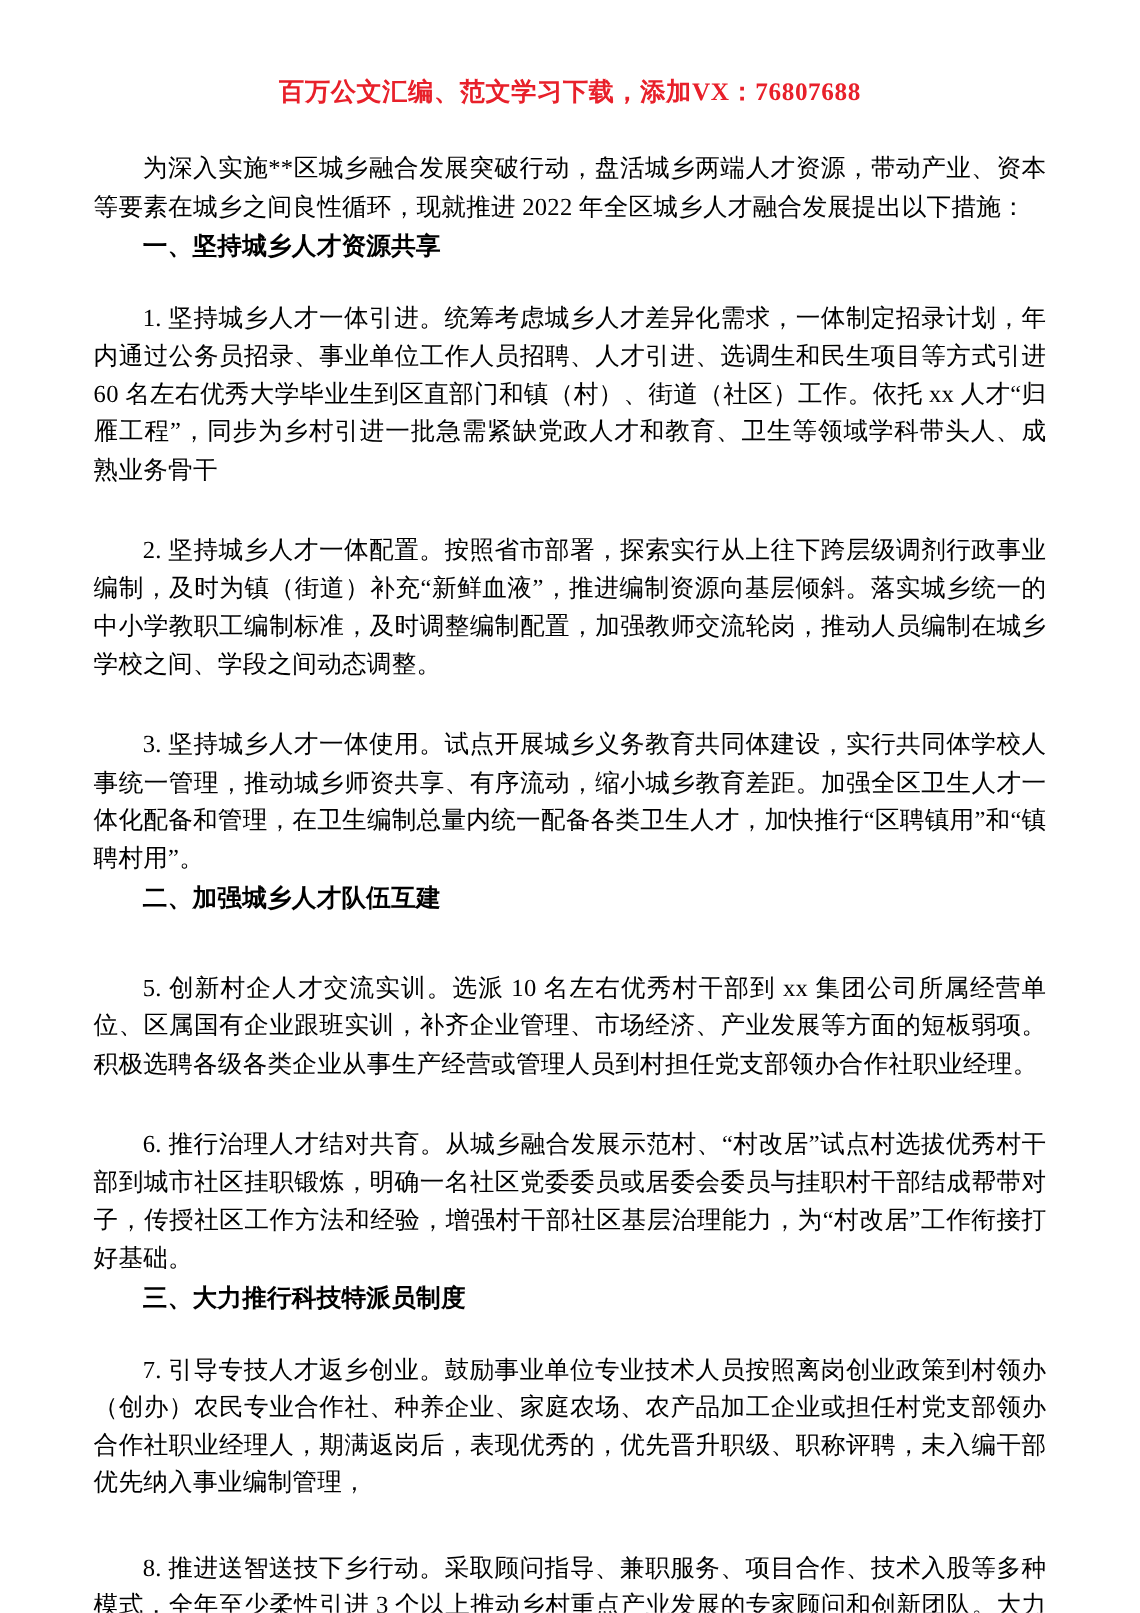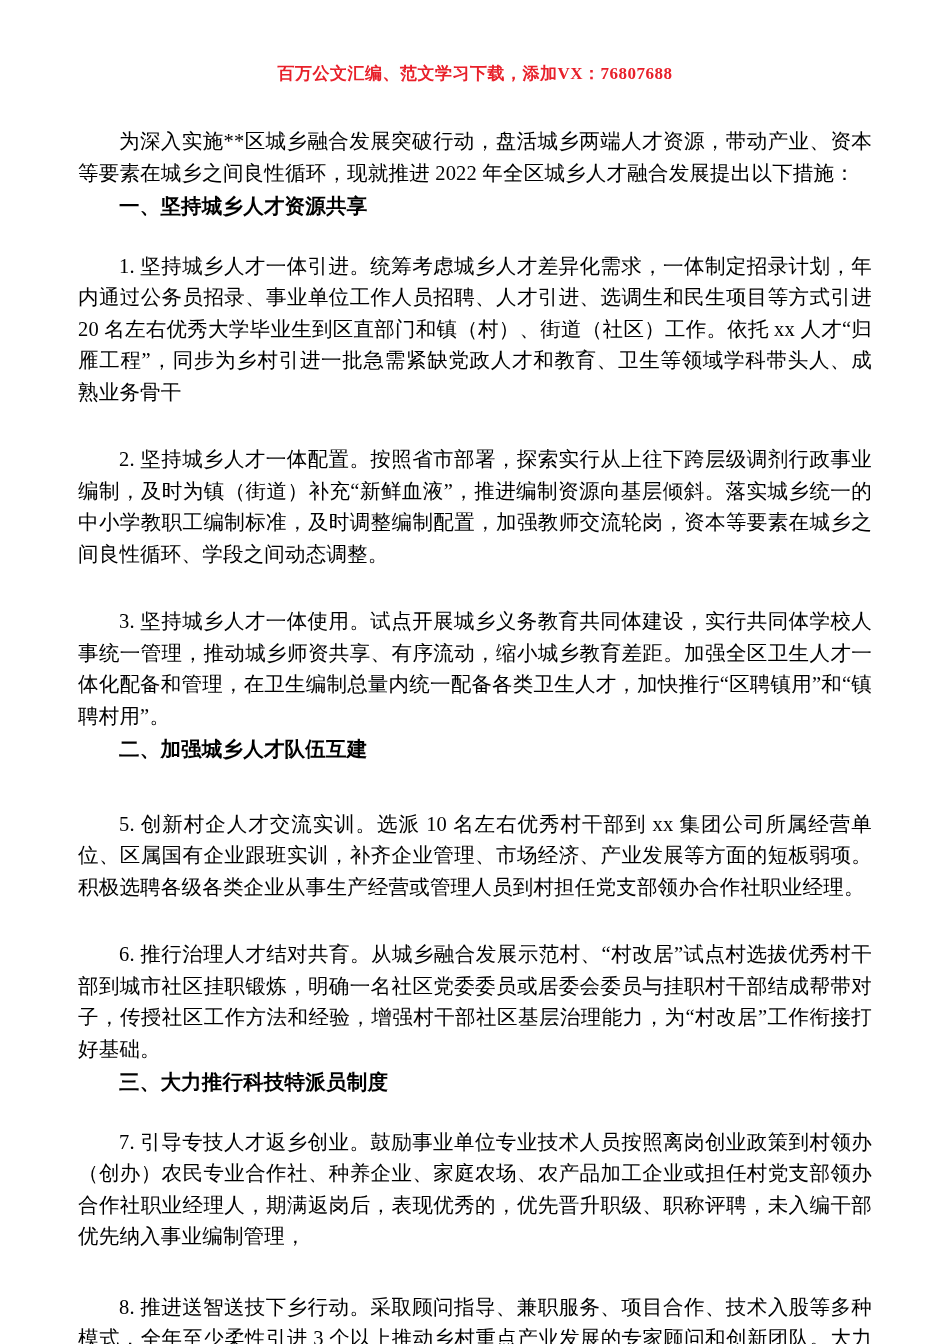--- a/index.html
+++ b/index.html
@@ -20,21 +20,21 @@
     height: 1344px;
     box-sizing: border-box;
     padding: 0 78px;
     position: relative;
   }
   .banner {
     margin-top: 62px;
     text-align: center;
     color: #e8202a;
     font-weight: bold;
-    font-size: 17px;
+    font-size: 21px;
     letter-spacing: 0.5px;
     font-family: "Liberation Serif", "DejaVu Serif", serif;
     height: 28px;
   }
   .body-area {
     margin-top: 36px;
   }
   p {
     margin: 0 0 2px 0;
     font-size: 20.5px;
@@ -66,27 +66,27 @@
 
   <div class="banner" style="color: rgb(232, 32, 42);">百万公文汇编、范文学习下载，添加VX：76807688</div>
 
   <div class="body-area">
 
     <p class="para">为深入实施**区城乡融合发展突破行动，盘活城乡两端人才资源，带动产业、资本等要素在城乡之间良性循环，现就推进 2022 年全区城乡人才融合发展提出以下措施：</p>
 
     <p class="heading">一、坚持城乡人才资源共享</p>
 
     <p class="para">
-      <span class="item-title">1. 坚持城乡人才一体引进。</span><span>统筹考虑城乡人才差异化需求，一体制定招录计划，年内通过公务员招录、事业单位工作人员招聘、人才引进、选调生和民生项目等方式引进 20 名左右优秀大学毕业生到区直部门和镇（村）、街道（社区）工作。依托 xx 人才“归雁工程”，同步为乡村引进一批急需紧缺党政人才和教育、卫生等领域学科带头人、成熟业务骨干</span>
+      <span class="item-title">1. 坚持城乡人才一体引进。</span><span>统筹考虑城乡人才差异化需求，一体制定招录计划，年内通过公务员招录、事业单位工作人员招聘、人才引进、选调生和民生项目等方式引进 60 名左右优秀大学毕业生到区直部门和镇（村）、街道（社区）工作。依托 xx 人才“归雁工程”，同步为乡村引进一批急需紧缺党政人才和教育、卫生等领域学科带头人、成熟业务骨干</span>
     </p>
 
     <div class="spacer-sm"></div>
 
     <p class="para">
-      <span class="item-title">2. 坚持城乡人才一体配置。</span><span>按照省市部署，探索实行从上往下跨层级调剂行政事业编制，及时为镇（街道）补充“新鲜血液”，推进编制资源向基层倾斜。落实城乡统一的中小学教职工编制标准，及时调整编制配置，加强教师交流轮岗，资本等要素在城乡之间良性循环、学段之间动态调整。</span>
+      <span class="item-title">2. 坚持城乡人才一体配置。</span><span>按照省市部署，探索实行从上往下跨层级调剂行政事业编制，及时为镇（街道）补充“新鲜血液”，推进编制资源向基层倾斜。落实城乡统一的中小学教职工编制标准，及时调整编制配置，加强教师交流轮岗，推动人员编制在城乡学校之间、学段之间动态调整。</span>
     </p>
 
     <div class="spacer-sm"></div>
 
     <p class="para">
       <span class="item-title">3. 坚持城乡人才一体使用。</span><span>试点开展城乡义务教育共同体建设，实行共同体学校人事统一管理，推动城乡师资共享、有序流动，缩小城乡教育差距。加强全区卫生人才一体化配备和管理，在卫生编制总量内统一配备各类卫生人才，加快推行“区聘镇用”和“镇聘村用”。</span>
     </p>
 
     <p class="heading">二、加强城乡人才队伍互建</p>
 

